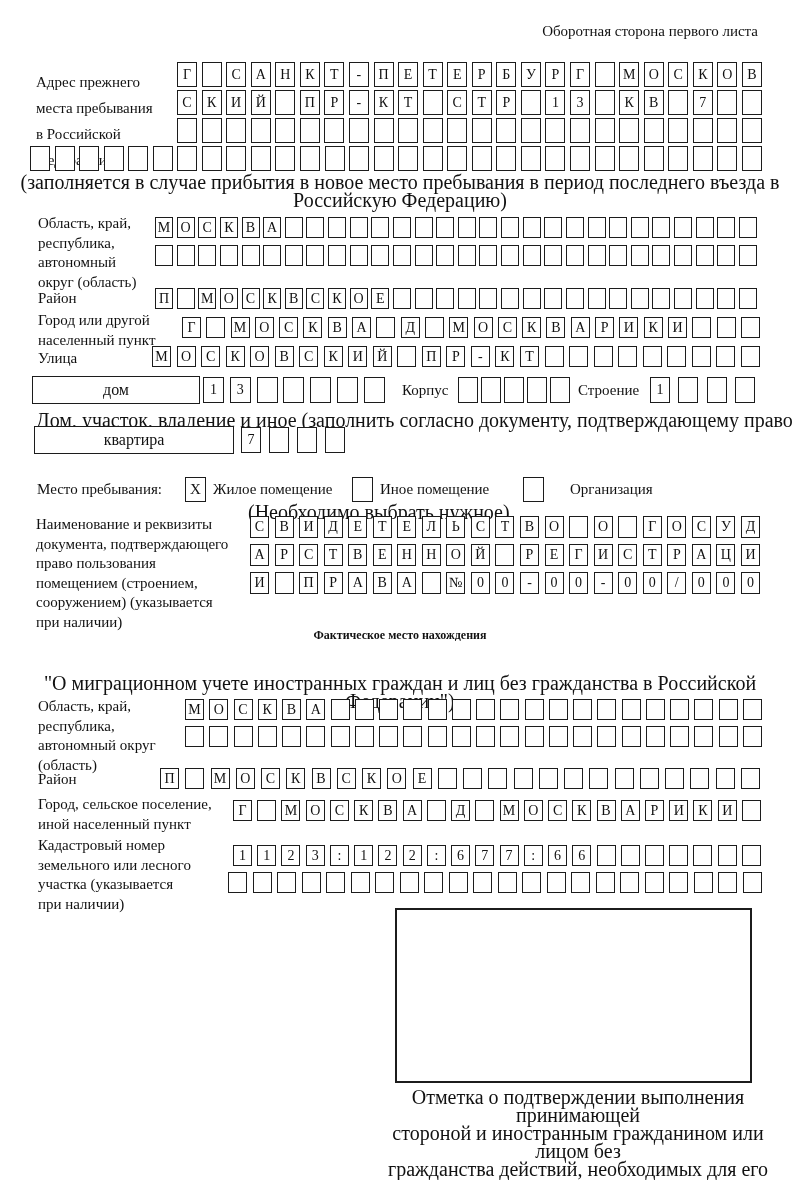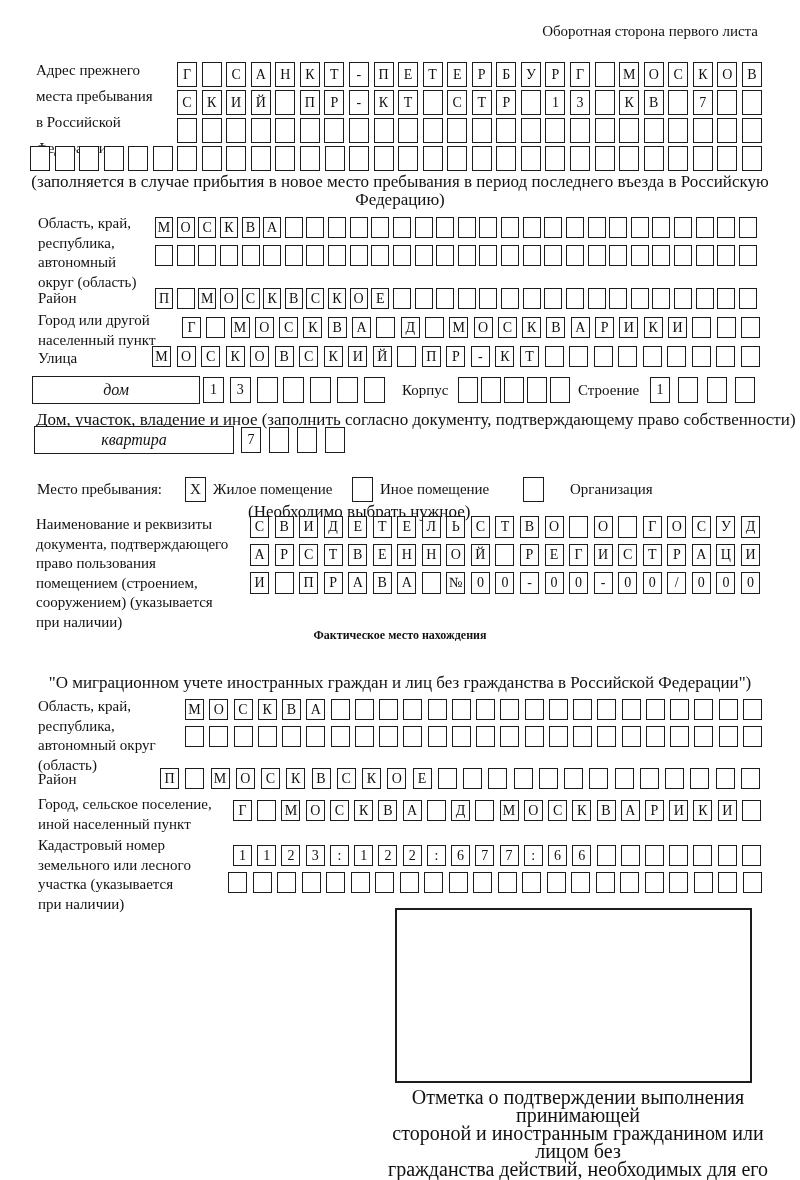--- a/index.html
+++ b/index.html
@@ -3,38 +3,38 @@
 <meta charset="utf-8">
 <style>
   html,body{margin:0;padding:0;background:#e8e8e8;}
   .sheet{
     position:relative;width:800px;height:1180px;background:#ffffff;
     font-family:"Liberation Serif","DejaVu Serif",serif;color:#111;
     overflow:hidden;margin:0 auto;
   }
   .abs{position:absolute;}
   .lbl{font-size:15px;line-height:19.5px;white-space:nowrap;}
-  .lbl-big{font-size:15px;line-height:26px;white-space:nowrap;}
+  .lbl-big{font-size:15px;line-height:26px;white-space:nowrap;margin-top:12px;}
   .cells{display:flex;justify-content:space-between;}
   .cells .cell{
     box-sizing:border-box;flex:0 0 auto;
     width:var(--cw,19px);height:var(--ch,21px);
     border:1.5px solid #1c1c1c;
     display:flex;align-items:center;justify-content:center;
     font-size:14px;line-height:1;background:#fff;
   }
   .bigbox{
     box-sizing:border-box;border:1.8px solid #1c1c1c;background:#fff;
-    display:flex;align-items:center;justify-content:center;font-size:16px;font-style:italic;
+    display:flex;align-items:center;justify-content:center;font-size:16px;
   }
   .cbx{
     box-sizing:border-box;width:21px;height:25px;border:1.6px solid #1c1c1c;
     display:flex;align-items:center;justify-content:center;font-size:15px;background:#fff;
   }
-  .caption{font-size:17px;line-height:18px;}
+  .caption{font-size:20px;line-height:18px;}
   .center{width:800px;text-align:center;left:0;}
   .hdr{font-weight:bold;font-size:16.5px;}
   .stamp-box{box-sizing:border-box;border:2px solid #1c1c1c;background:#fff;}
   .stamp-cap{font-size:20px;line-height:18px;text-align:center;}
 </style>
 </head>
 <body>
 
 <div class="sheet">
 

